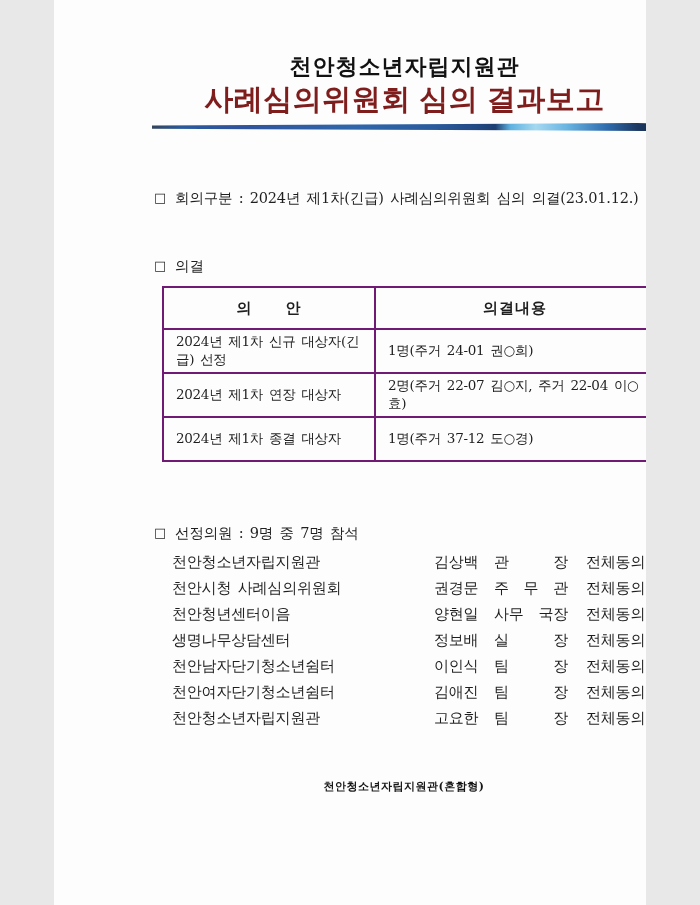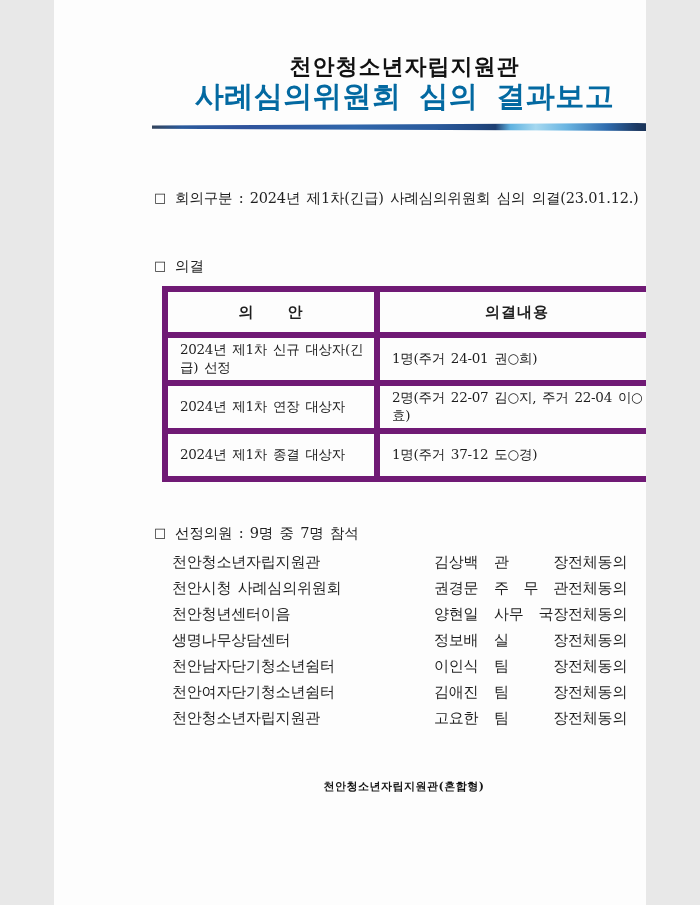--- a/index.html
+++ b/index.html
@@ -29,26 +29,26 @@
   .org-title {
     font-family: "DejaVu Sans", "Liberation Sans", sans-serif;
     font-weight: 800;
     font-size: 22px;
     line-height: 26px;
     letter-spacing: 1px;
     color: #111;
     margin: 0;
   }
   .report-title {
-    font-family: Liberation Mono, monospace;
+    font-family: Liberation Sans, sans-serif;
     font-weight: 800;
     font-size: 29px;
     line-height: 34px;
     letter-spacing: 0.5px;
-    color: #0369a1;
+    color: #7f1d1d;
     margin: 2px 0 0 0;
   }
   .title-divider {
     margin-top: 7px;
     height: 8px;
     width: 100%;
     background: linear-gradient(90deg,
       #33445c 0%, #2a5a9c 6%, #30539c 18%, #2f66ab 40%,
       #2a5a9c 56%, #224a85 64%, #1d3f72 68%,
       #5fb2e0 71%, #a5d8f0 76%, #6ab5e2 82%,
@@ -85,21 +85,21 @@
     left: 108px;
     width: 492px;
     border-collapse: collapse;
     table-layout: fixed;
     font-size: 13.5px;
     color: #1e1e1e;
   }
   .resolution-table col.c1 { width: 212px; }
   .resolution-table col.c2 { width: 280px; }
   .resolution-table th, .resolution-table td {
-    border: 6px solid #701a75;
+    border: 2px solid #701a75;
     vertical-align: middle;
     letter-spacing: -0.3px;
   }
   .resolution-table th {
     height: 38px;
     font-size: 15px;
     font-weight: 700;
     text-align: center;
     letter-spacing: 1px;
   }
@@ -129,21 +129,21 @@
     white-space: nowrap;
   }
   .member-org   { width: 262px; word-spacing: 2px; }
   .member-name  { width: 60px; }
   .member-title {
     width: 74px;
     text-align: justify;
     text-align-last: justify;
     -moz-text-align-last: justify;
   }
-  .member-vote  { }
+  .member-vote  { margin-left: 18px; }
 
   
   .doc-footer {
     position: absolute;
     top: 779px;
     left: 0;
     width: 700px;
     text-align: center;
     font-weight: 700;
     font-size: 11px;

